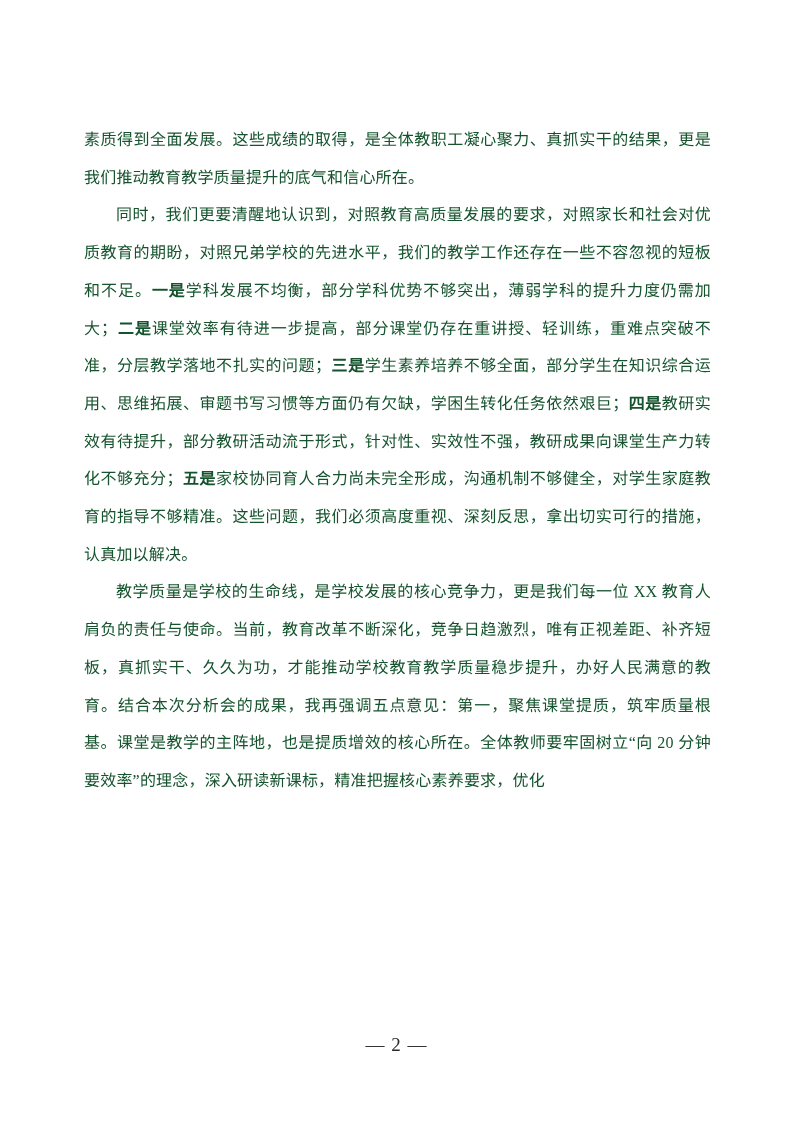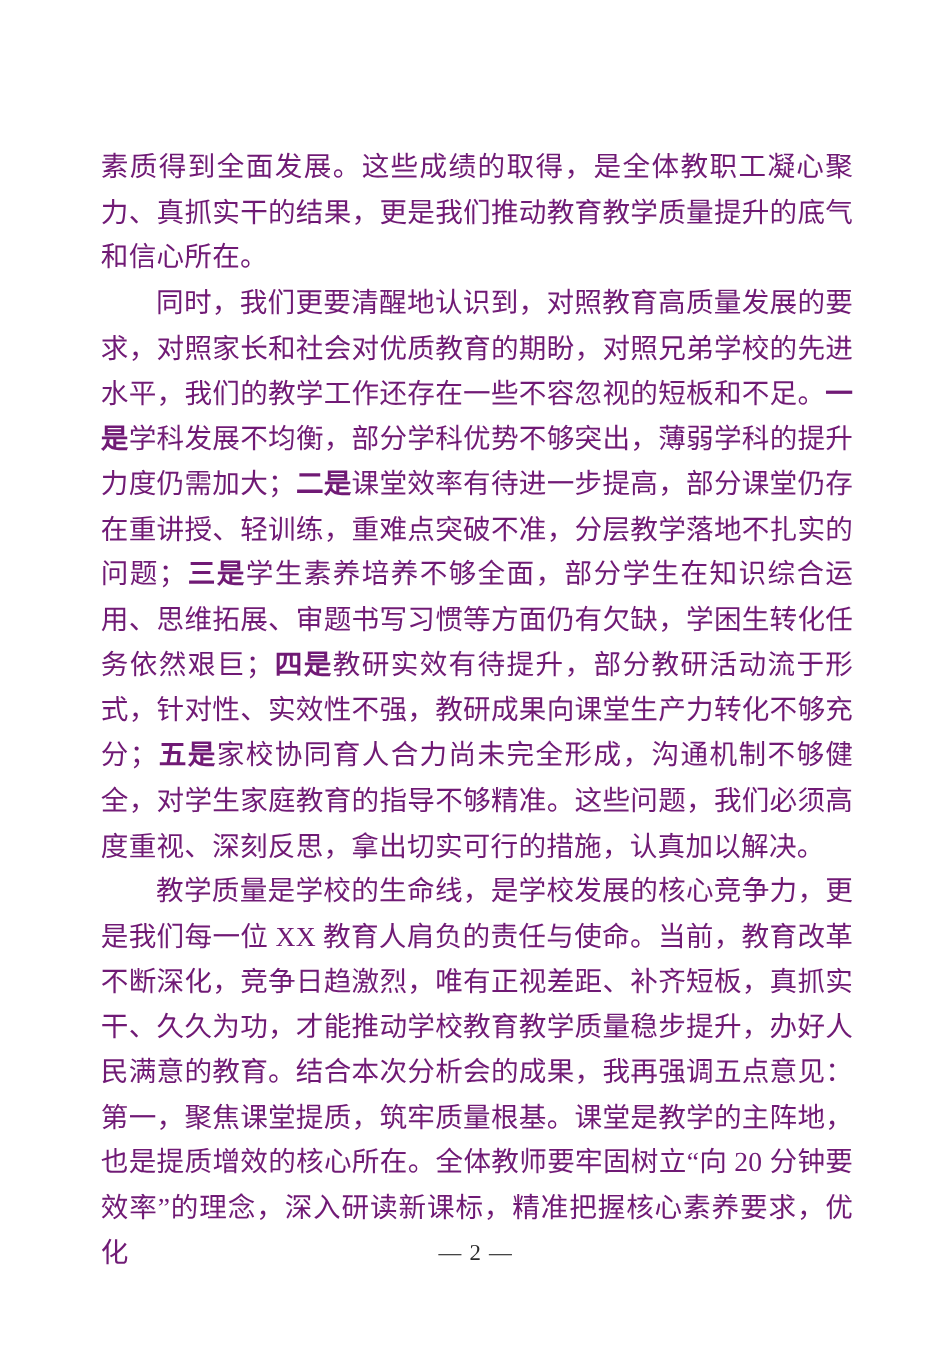--- a/index.html
+++ b/index.html
@@ -16,22 +16,22 @@
     left: 0; top: 0;
     width: 793px;
     height: 1122px;
     background: #ffffff;
   }
   .content {
     position: absolute;
     left: 84px;
     top: 121px;
     width: 627px;
-    color: #701a75;
-    font-size: 23px;
+    color: #14532d;
+    font-size: 16px;
     line-height: 37.7px;
     text-align: justify;
     text-justify: inter-ideograph;
     letter-spacing: 0.2px;
   }
   .para { margin: 0; }
   .para.indent { text-indent: 2em; }
   .bold { font-weight: bold; }
   .footer {
     position: absolute;

